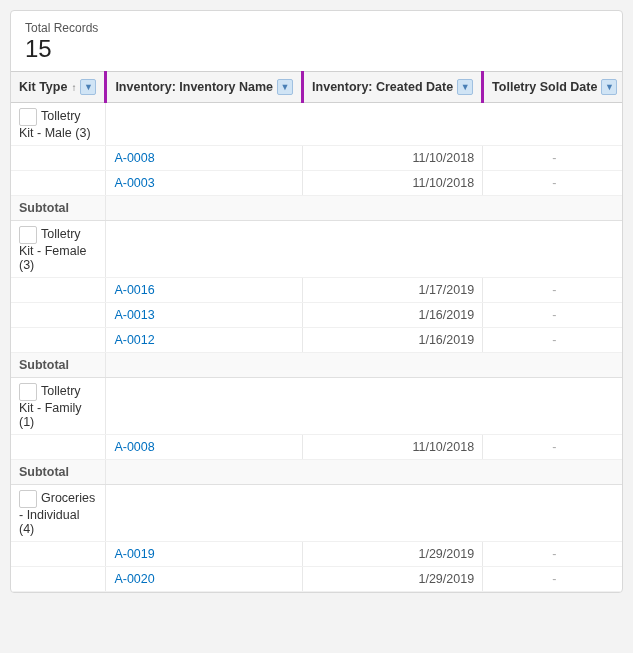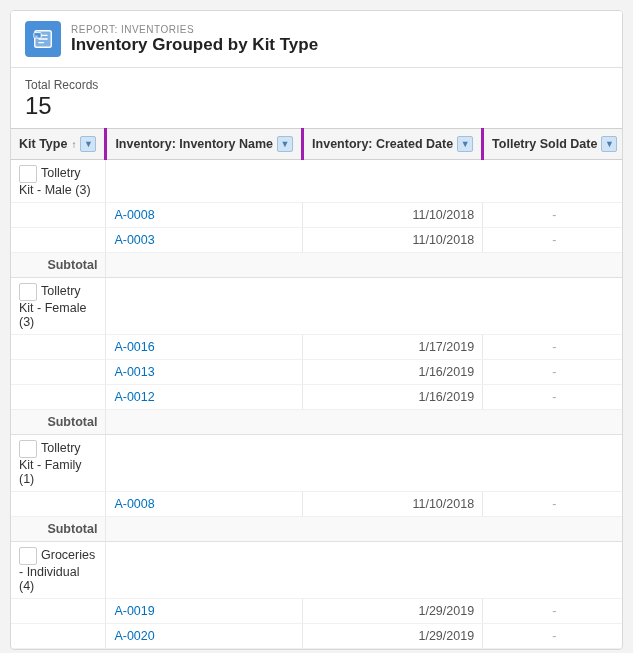--- a/index.html
+++ b/index.html
@@ -124,21 +124,20 @@
       vertical-align: middle;
       margin-left: 12px;
     }
     td:last-child { border-right: none; }
     tr.subtotal-row td {
       background: #f9f9f9;
       font-weight: 600;
       color: #555;
       border-bottom: 1px solid #e0e0e0;
       border-top: 1px solid #e8e8e8;
-      text-align: right;
     }
     tr.group-header-row td {
       background: #fff;
       font-weight: 500;
       color: #333;
     }
     .link-cell {
       color: #0070c0;
       cursor: pointer;
       text-decoration: none;
@@ -164,37 +163,20 @@
       vertical-align: middle;
       margin-right: 4px;
       background: #fff;
     }
   </style>
 </head>
 <body>
 
 <div class="container">
 
-  <div class="header">
-    <div class="header-icon">
-      <svg viewBox="0 0 24 24" fill="none" xmlns="http://www.w3.org/2000/svg">
-        <rect x="3" y="3" width="18" height="18" rx="2" fill="white" opacity="0.3"></rect>
-        <rect x="3" y="3" width="18" height="18" rx="2" stroke="white" stroke-width="1.5"></rect>
-        <line x1="7" y1="8" x2="17" y2="8" stroke="white" stroke-width="1.5"></line>
-        <line x1="7" y1="12" x2="17" y2="12" stroke="white" stroke-width="1.5"></line>
-        <line x1="7" y1="16" x2="13" y2="16" stroke="white" stroke-width="1.5"></line>
-        <rect x="2" y="5" width="8" height="6" rx="1" fill="#4a90d9" stroke="white" stroke-width="1"></rect>
-        <text x="3.5" y="11" font-size="5" fill="white" font-weight="bold">≡</text>
-      </svg>
-    </div>
-    <div class="header-text">
-      <span class="header-subtitle">REPORT: INVENTORIES</span>
-      <span class="header-title">Inventory Grouped by Kit Type</span>
-    </div>
-  </div>
 
   <div class="summary">
     <div class="summary-label">Total Records</div>
     <div class="summary-value">15</div>
   </div>
 
   <div class="table-wrap">
     <table>
       <thead>
         <tr>

